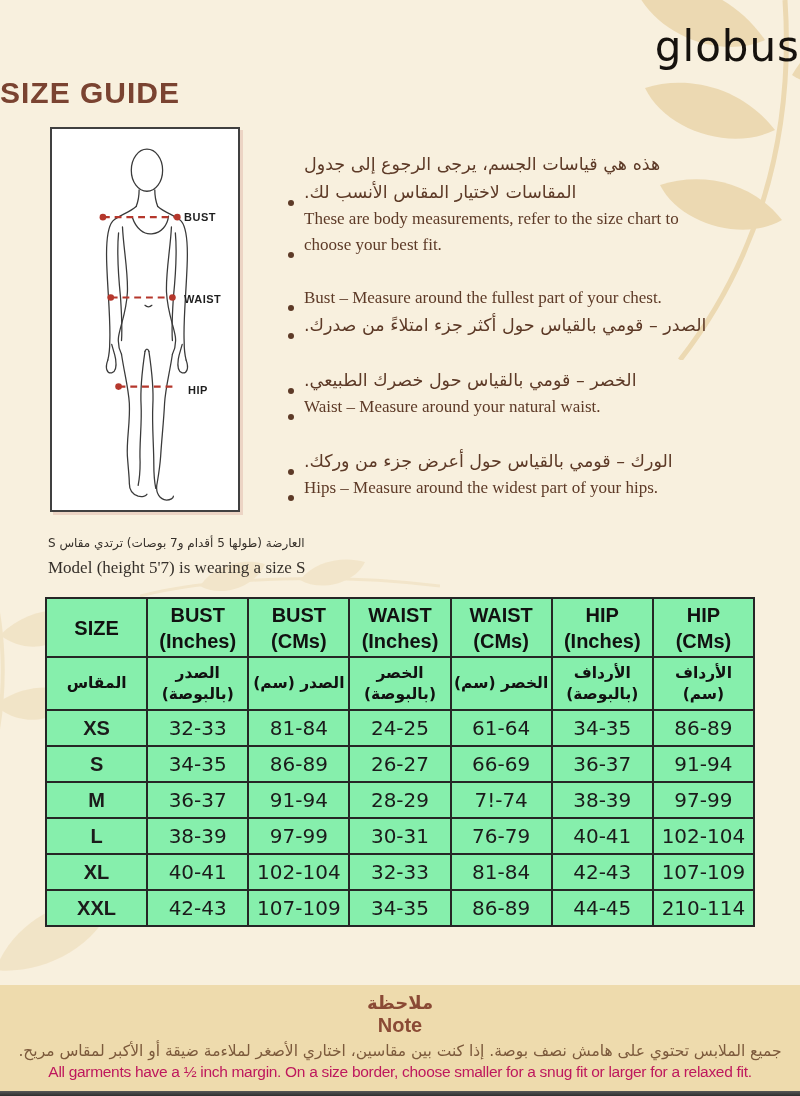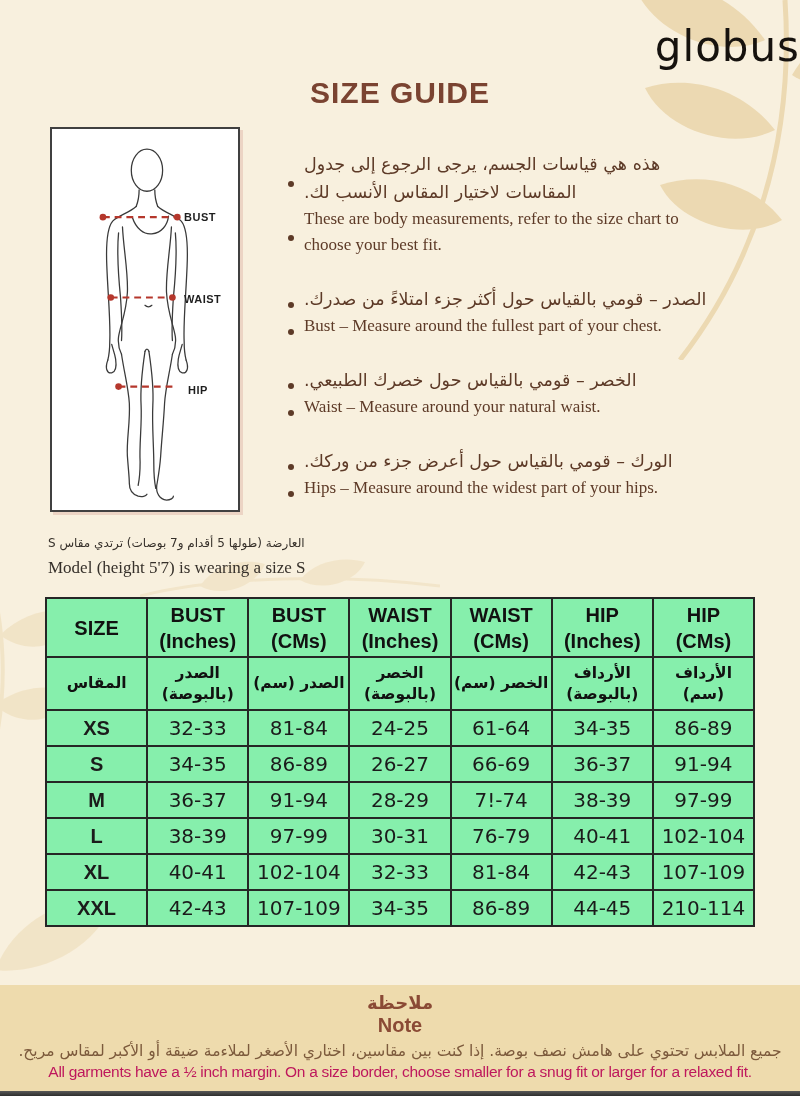--- a/index.html
+++ b/index.html
@@ -11,39 +11,39 @@
   html,body{margin:0;padding:0}
   .page{position:relative;width:800px;height:1096px;background:var(--page-bg);
     overflow:hidden;font-family:"Liberation Sans",sans-serif}
   svg.deco{position:absolute;pointer-events:none}
   .leaf{fill:var(--leaf-tan)}
   .stem{stroke:var(--leaf-tan);fill:none}
 
   .logo{position:absolute;top:22px;left:0;width:100%;text-align:right;
     font-family:"DejaVu Sans",sans-serif;font-size:42px;font-weight:500;
     color:#16120e;letter-spacing:1px}
-  .title{position:absolute;top:76px;left:0;width:100%;text-align:center;
+  .title{position:absolute;top:76px;left:0;width:100%;
     font-size:30px;font-weight:bold;color:var(--accent-brown);letter-spacing:1px}
 
   .figure-box{position:absolute;left:50px;top:127px;width:190px;height:385px;
     background:#ffffff;border:2px solid #404040;
     box-shadow:3px 3px 0 rgba(214,160,148,.35)}
   .fig-svg{position:absolute;left:0;top:0;width:100%;height:100%}
   .sil{stroke:#3a3a3a;stroke-width:1.3;fill:none;stroke-linecap:round}
   .measure-line{stroke:var(--measure-red);stroke-width:2.2;stroke-dasharray:7 5;fill:none}
   .measure-dot{fill:var(--measure-red)}
   .figure-label{position:absolute;font-size:11px;font-weight:bold;color:#1e1e1e;
     letter-spacing:.5px}
   .lbl-bust{left:132px;top:82px}
   .lbl-waist{left:132px;top:164px}
   .lbl-hip{left:136px;top:255px}
 
   .bullets{position:absolute;left:286px;top:150px;width:436px;margin:0;padding:0;list-style:none}
   .bullet-group{margin-bottom:27px}
-  .bullet-line{display:flex;align-items:center}
+  .bullet-line{display:flex;align-items:flex-end}
   .dot{width:6px;height:6px;border-radius:50%;background:var(--text-brown);
     margin:11px 10px 0 2px;flex:none}
   .b-ar{flex:1;direction:rtl;text-align:left;font-size:17.5px;line-height:28px;
     color:var(--text-brown);font-family:"DejaVu Sans",sans-serif}
   .b-en{flex:1;font-size:17px;line-height:26px;color:var(--text-brown);
     font-family:"Liberation Serif","DejaVu Serif",serif}
 
   .model{position:absolute;left:48px;top:531px}
   .model-ar{direction:rtl;text-align:left;font-size:12px;line-height:25px;
     color:var(--dark-text);font-family:"DejaVu Sans",sans-serif}
@@ -149,25 +149,25 @@
           <span class="b-ar" dir="rtl">هذه هي قياسات الجسم، يرجى الرجوع إلى جدول المقاسات لاختيار المقاس الأنسب لك.</span>
         </div>
         <div class="bullet-line">
           <span class="dot"></span>
           <span class="b-en">These are body measurements, refer to the size chart to choose your best fit.</span>
         </div>
       </li>
       <li class="bullet-group">
         <div class="bullet-line">
           <span class="dot"></span>
+          <span class="b-en">Bust – Measure around the fullest part of your chest.</span>
+        </div>
+        <div class="bullet-line">
+          <span class="dot"></span>
           <span class="b-ar" dir="rtl">الصدر – قومي بالقياس حول أكثر جزء امتلاءً من صدرك.</span>
-        </div>
-        <div class="bullet-line">
-          <span class="dot"></span>
-          <span class="b-en">Bust – Measure around the fullest part of your chest.</span>
         </div>
       </li>
       <li class="bullet-group">
         <div class="bullet-line">
           <span class="dot"></span>
           <span class="b-ar" dir="rtl">الخصر – قومي بالقياس حول خصرك الطبيعي.</span>
         </div>
         <div class="bullet-line">
           <span class="dot"></span>
           <span class="b-en">Waist – Measure around your natural waist.</span>

